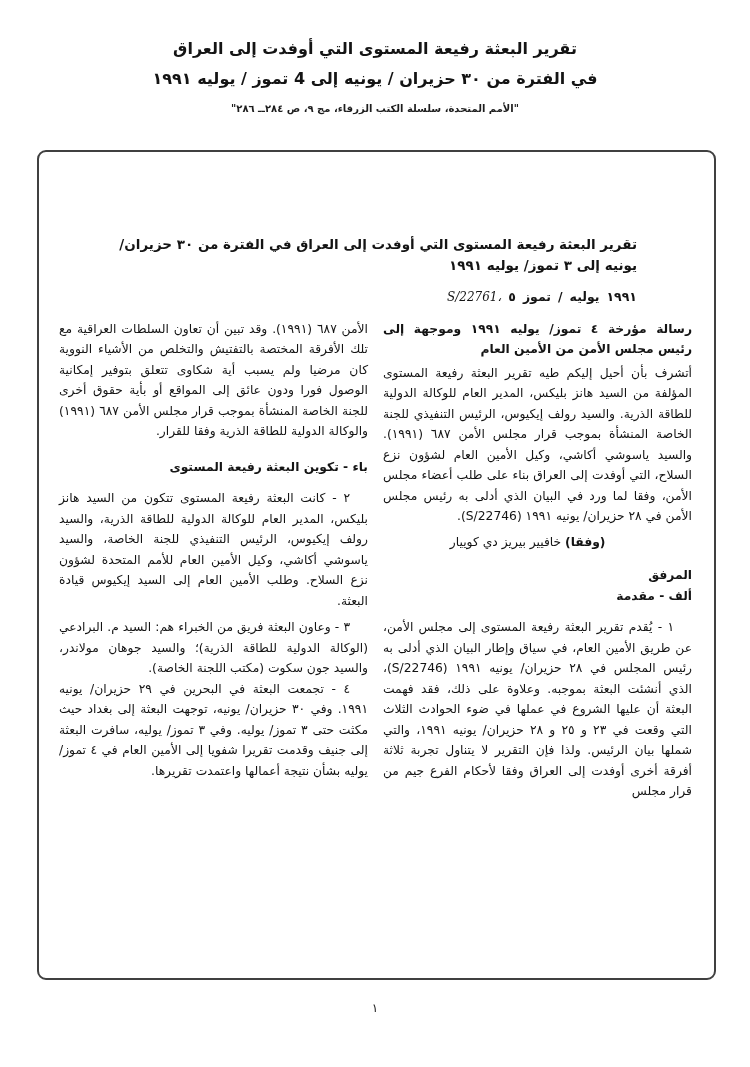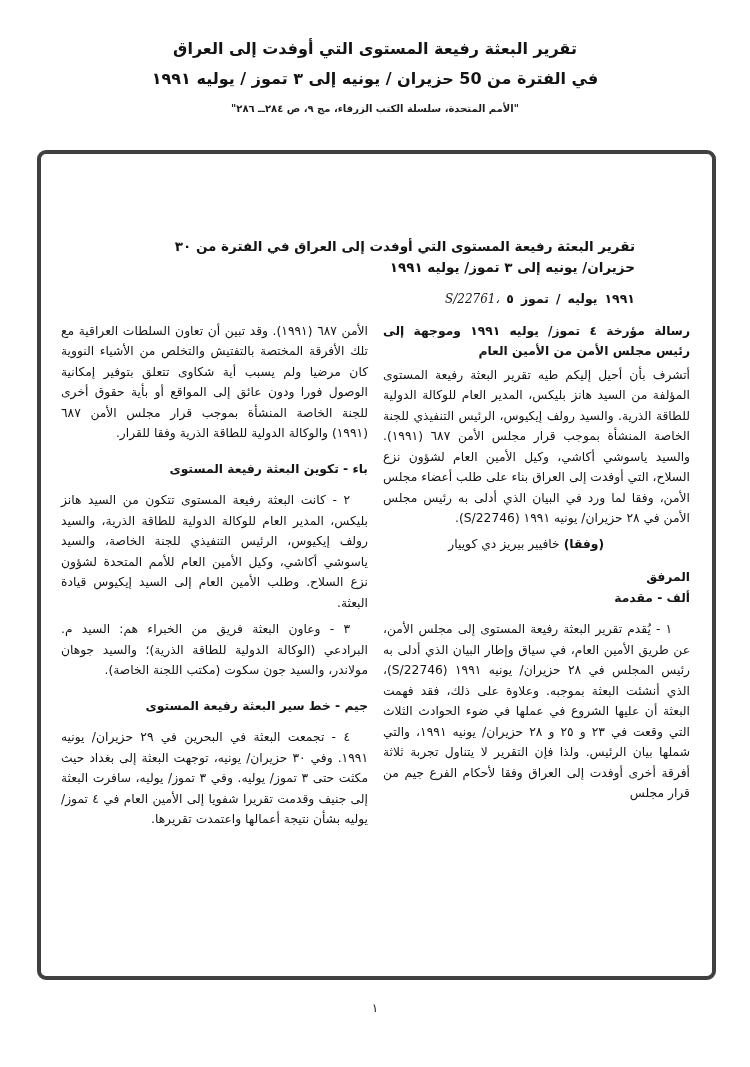--- a/index.html
+++ b/index.html
@@ -37,21 +37,21 @@
     color: #1d1d1d;
   }
 
   
   .doc-frame {
     position: absolute;
     left: 37px;
     top: 150px;
     width: 679px;
     height: 830px;
-    border: 4px solid #404040;
+    border: 2px solid #404040;
     border-radius: 9px;
     box-sizing: border-box;
     background: #ffffff;
   }
   .frame-inner {
     padding: 82px 22px 0 20px;
   }
 
   
   .doc-heading {
@@ -143,21 +143,21 @@
     text-align: center;
     font-size: 12px;
     color: #222222;
   }
 </style>
 </head>
 <body>
 
 <div class="title-block">
   <div class="title-line">تقرير البعثة رفيعة المستوى التي أوفدت إلى العراق</div>
-  <div class="title-line">في الفترة من 50 حزيران / يونيه إلى ٣ تموز / يوليه ١٩٩١</div>
+  <div class="title-line">في الفترة من ٣٠ حزيران / يونيه إلى 4 تموز / يوليه ١٩٩١</div>
   <div class="source-note">"الأمم المتحدة، سلسلة الكتب الزرقاء، مج ٩، ص ٢٨٤ــ ٢٨٦"</div>
 </div>
 
 <div class="doc-frame">
   <div class="frame-inner">
 
     <h2 class="doc-heading">تقرير البعثة رفيعة المستوى التي أوفدت إلى العراق في الفترة من ٣٠ حزيران/ يونيه إلى ٣ تموز/ يوليه ١٩٩١</h2>
 
     <div class="symbol-line">
       <span class="sym-wrap">
@@ -182,21 +182,20 @@
         <p class="annex-label">المرفق</p>
         <p class="section-heading">ألف - مقدمة</p>
         <p class="indent">١ - يُقدم تقرير البعثة رفيعة المستوى إلى مجلس الأمن، عن طريق الأمين العام، في سياق وإطار البيان الذي أدلى به رئيس المجلس في ٢٨ حزيران/ يونيه ١٩٩١ (S/22746)، الذي أنشئت البعثة بموجبه. وعلاوة على ذلك، فقد فهمت البعثة أن عليها الشروع في عملها في ضوء الحوادث الثلاث التي وقعت في ٢٣ و ٢٥ و ٢٨ حزيران/ يونيه ١٩٩١، والتي شملها بيان الرئيس. ولذا فإن التقرير لا يتناول تجربة ثلاثة أفرقة أخرى أوفدت إلى العراق وفقا لأحكام الفرع جيم من قرار مجلس</p>
       </div>
 
       <div class="col">
         <p>الأمن ٦٨٧ (١٩٩١). وقد تبين أن تعاون السلطات العراقية مع تلك الأفرقة المختصة بالتفتيش والتخلص من الأشياء النووية كان مرضيا ولم يسبب أية شكاوى تتعلق بتوفير إمكانية الوصول فورا ودون عائق إلى المواقع أو بأية حقوق أخرى للجنة الخاصة المنشأة بموجب قرار مجلس الأمن ٦٨٧ (١٩٩١) والوكالة الدولية للطاقة الذرية وفقا للقرار.</p>
         <p class="section-heading gap-before">باء - تكوين البعثة رفيعة المستوى</p>
         <p class="indent">٢ - كانت البعثة رفيعة المستوى تتكون من السيد هانز بليكس، المدير العام للوكالة الدولية للطاقة الذرية، والسيد رولف إيكيوس، الرئيس التنفيذي للجنة الخاصة، والسيد ياسوشي أكاشي، وكيل الأمين العام للأمم المتحدة لشؤون نزع السلاح. وطلب الأمين العام إلى السيد إيكيوس قيادة البعثة.</p>
         <p class="indent" style="margin-top:6px">٣ - وعاون البعثة فريق من الخبراء هم: السيد م. البرادعي (الوكالة الدولية للطاقة الذرية)؛ والسيد جوهان مولاندر، والسيد جون سكوت (مكتب اللجنة الخاصة).</p>
-        <p class="section-heading gap-before">جيم - خط سير البعثة رفيعة المستوى</p>
         <p class="indent">٤ - تجمعت البعثة في البحرين في ٢٩ حزيران/ يونيه ١٩٩١. وفي ٣٠ حزيران/ يونيه، توجهت البعثة إلى بغداد حيث مكثت حتى ٣ تموز/ يوليه. وفي ٣ تموز/ يوليه، سافرت البعثة إلى جنيف وقدمت تقريرا شفويا إلى الأمين العام في ٤ تموز/ يوليه بشأن نتيجة أعمالها واعتمدت تقريرها.</p>
       </div>
 
     </div>
   </div>
 </div>
 
 <div class="page-number">١</div>
 
 </body></html>

